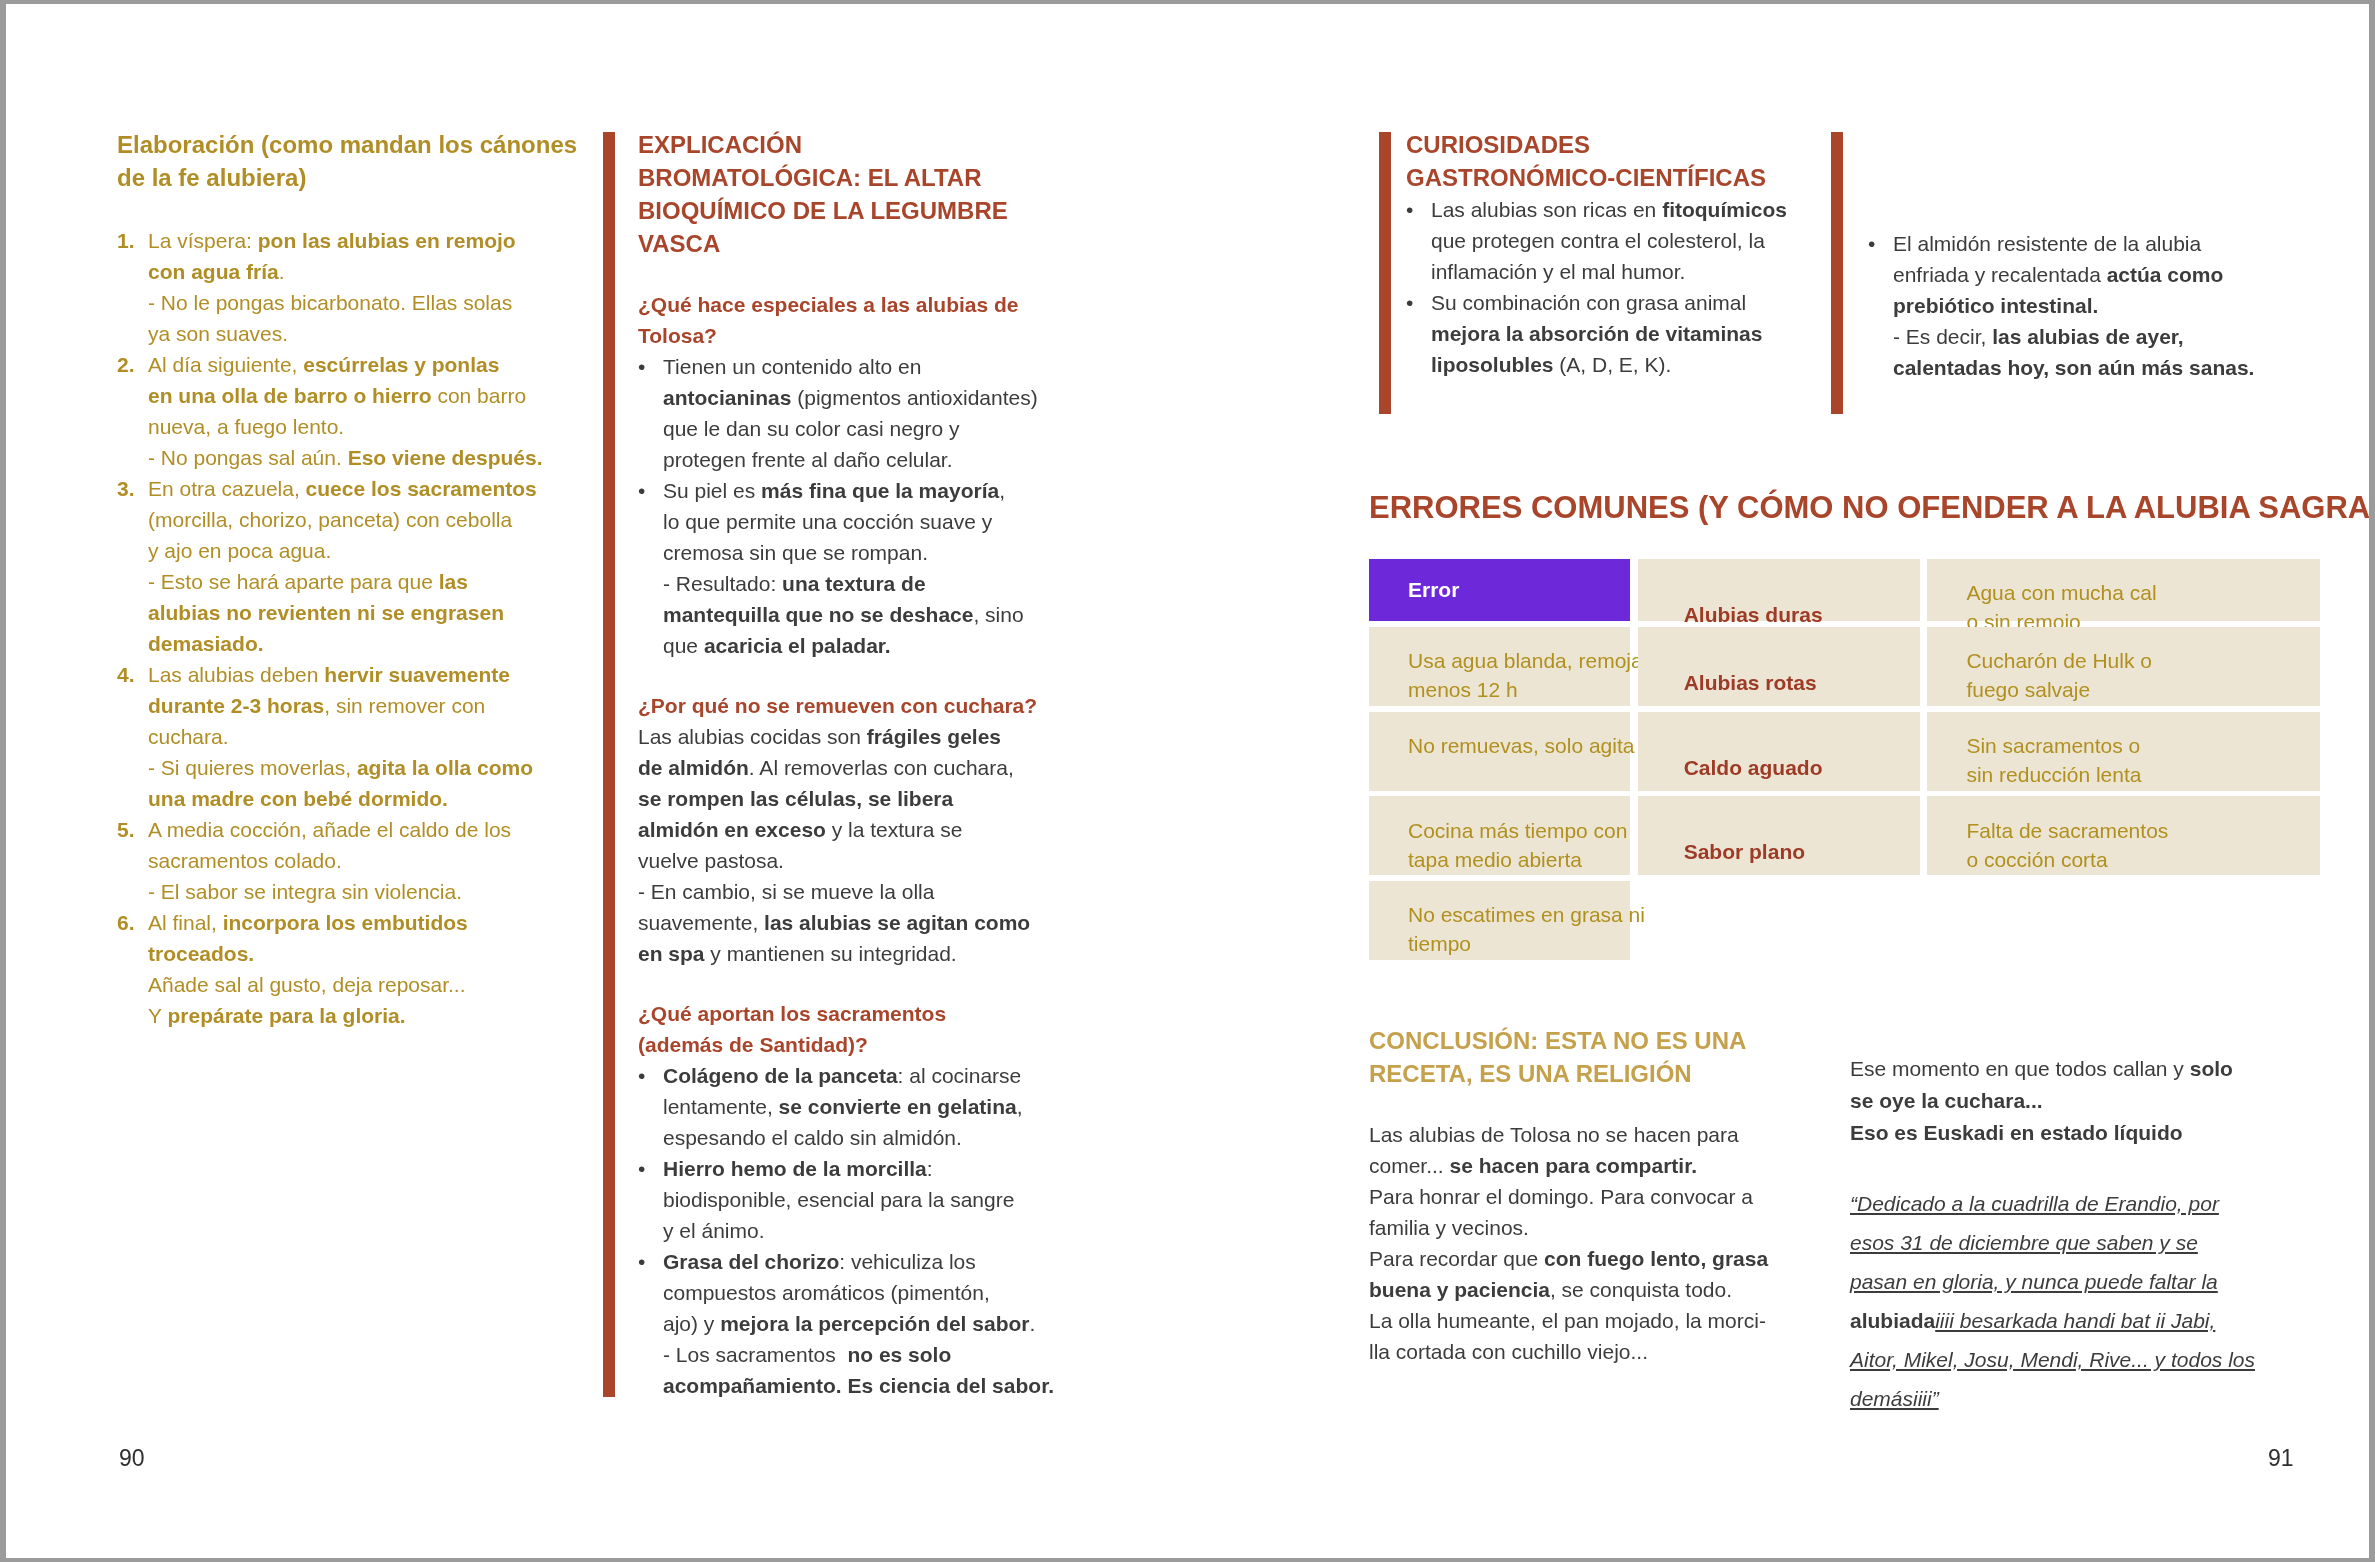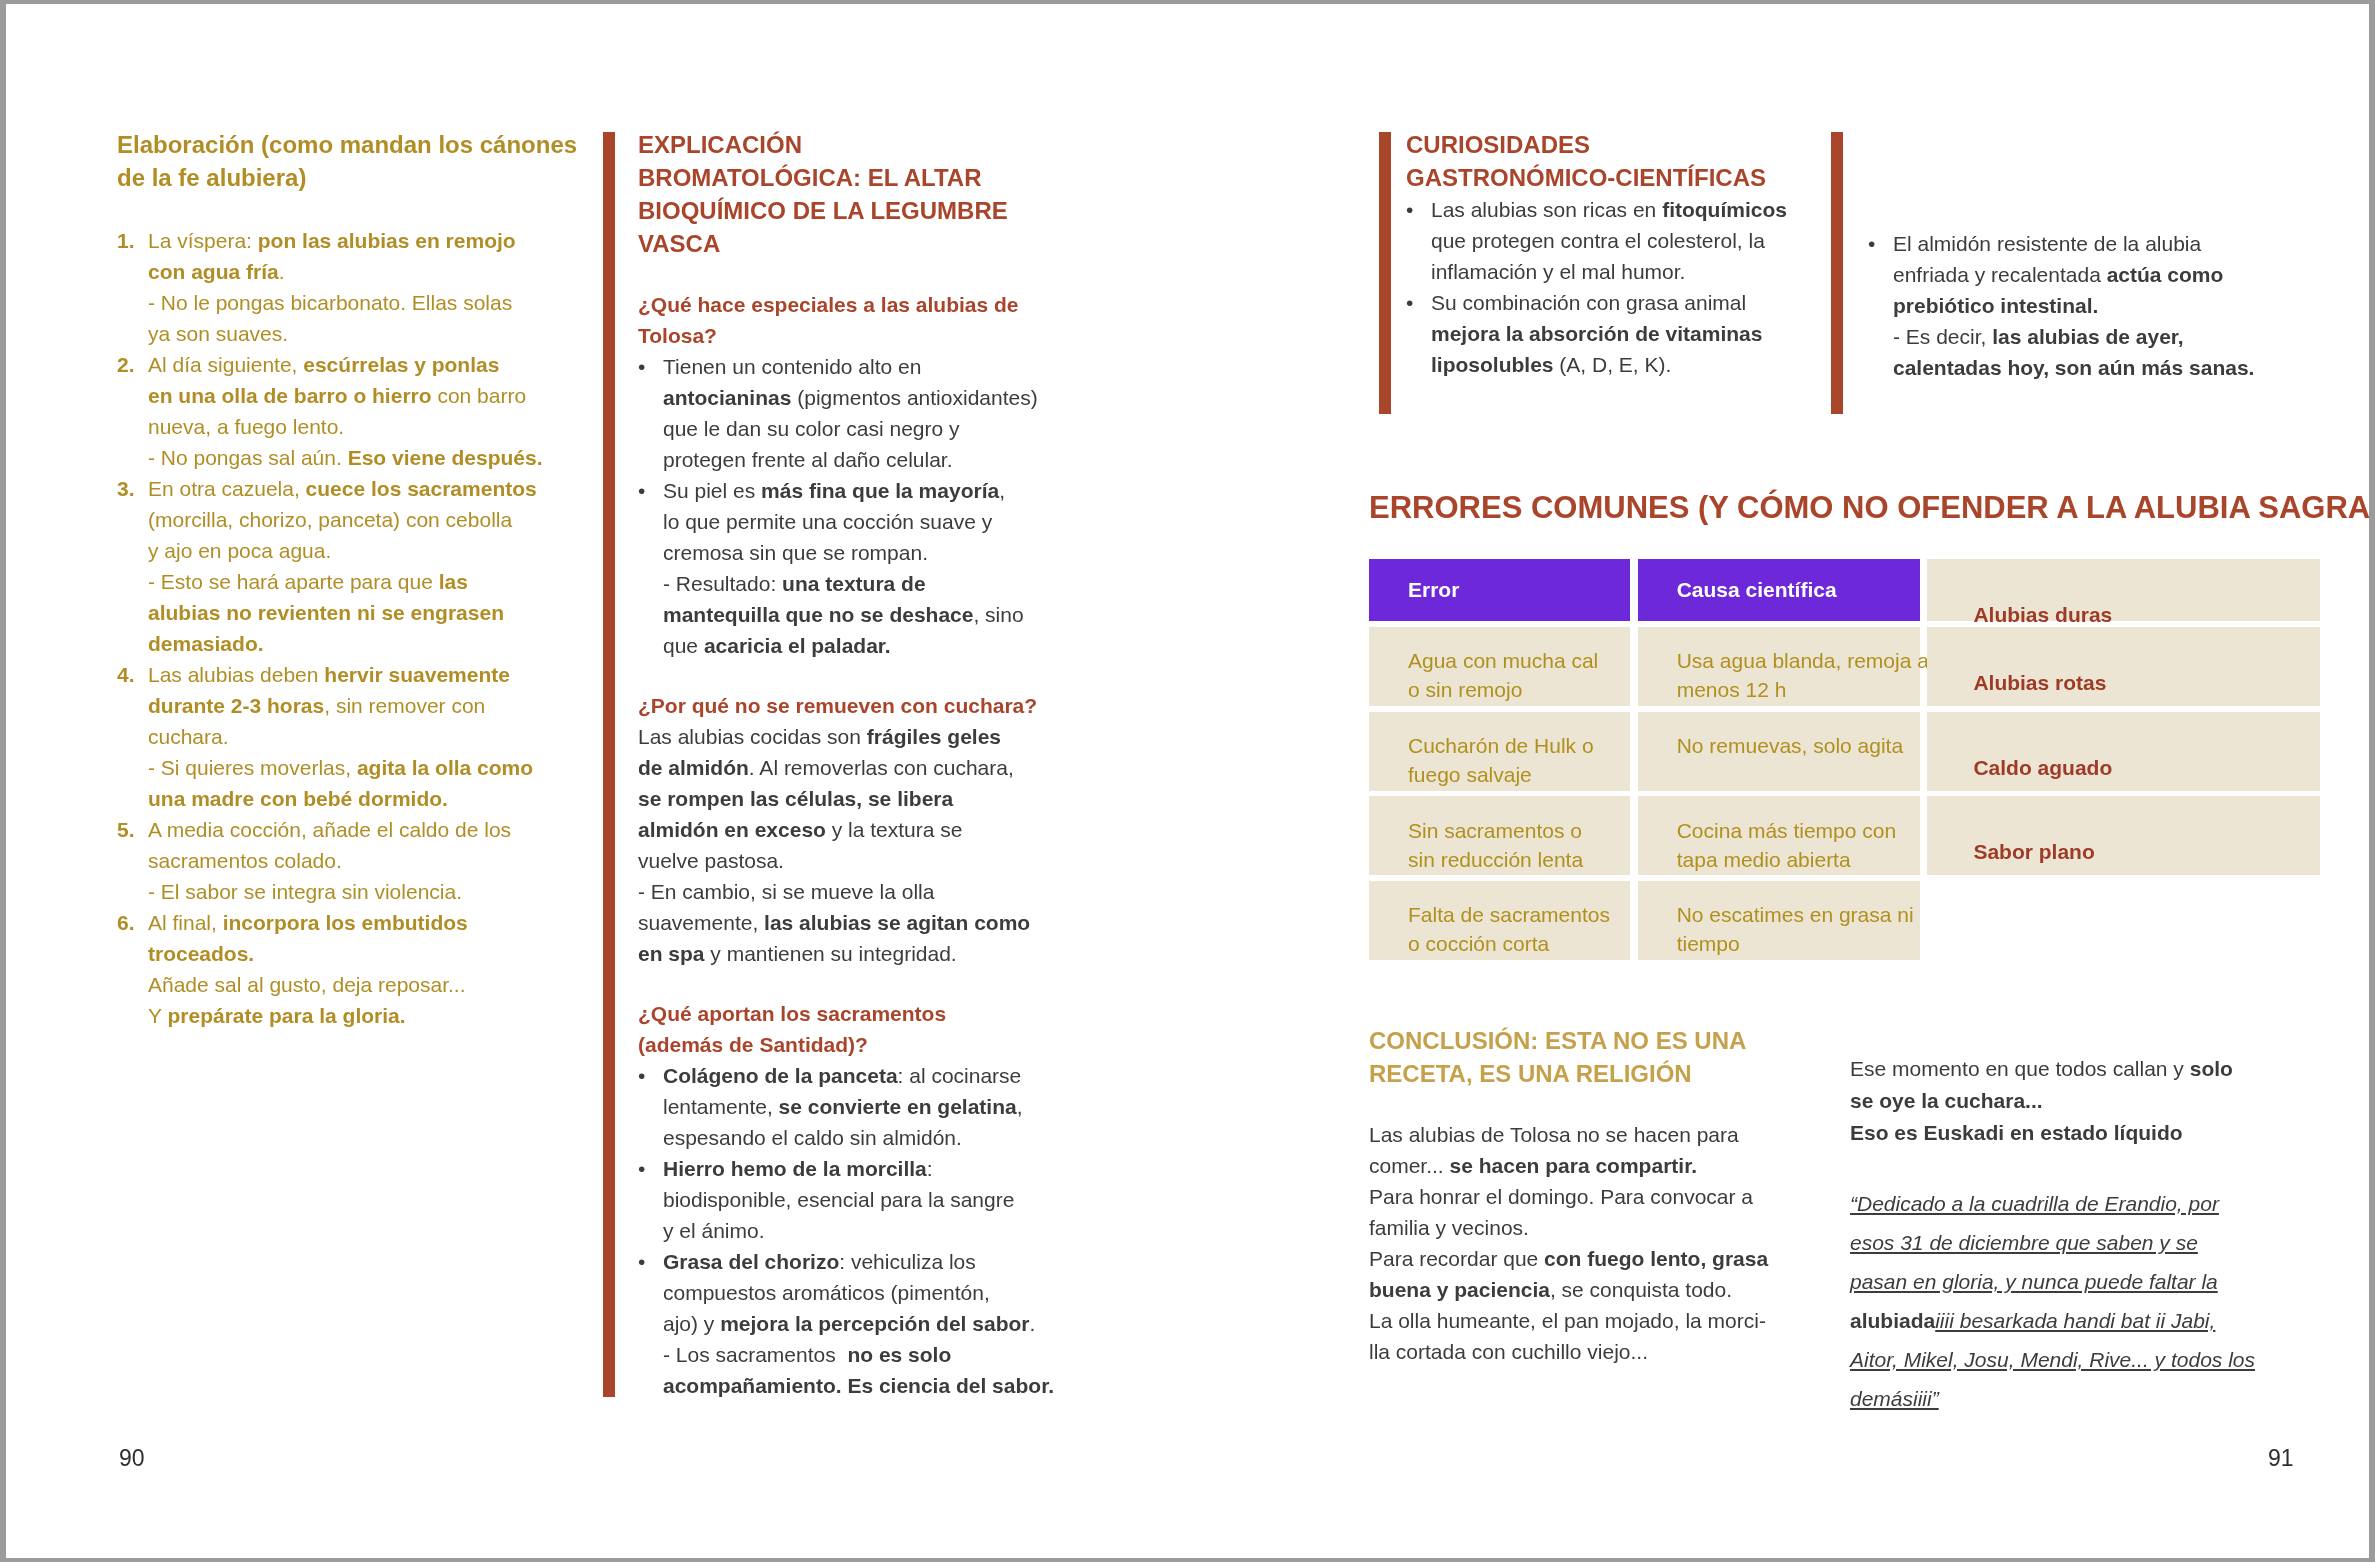--- a/index.html
+++ b/index.html
@@ -201,21 +201,20 @@
           <div class="ln"><span class="sb">prebiótico intestinal.</span></div>
           <div class="ln"><span class="sr">- Es decir, </span><span class="sb">las alubias de ayer,</span></div>
           <div class="ln"><span class="sb">calentadas hoy, son aún más sanas.</span></div>
         </div>
       </div>
 
     <div class="abs red errores-heading" style="left:1363px; top:486px;">ERRORES COMUNES (Y CÓMO NO OFENDER A LA ALUBIA SAGRADA)</div>
 
     <div class="abs" id="errores-table" style="left:1363px; top:555px;">
         <div class="th">Error</div>
-        <div class="th">Causa científica</div>
         <div class="td lbl">Alubias duras</div>
         <div class="td">
           <div class="ln">Agua con mucha cal</div>
           <div class="ln">o sin remojo</div>
         </div>
         <div class="td">
           <div class="ln">Usa agua blanda, remoja al</div>
           <div class="ln">menos 12 h</div>
         </div>
         <div class="td lbl">Alubias rotas</div>

